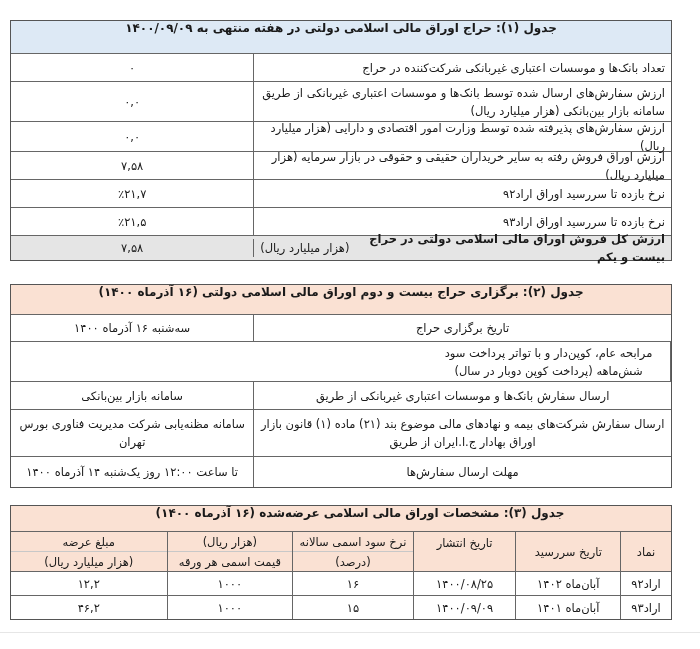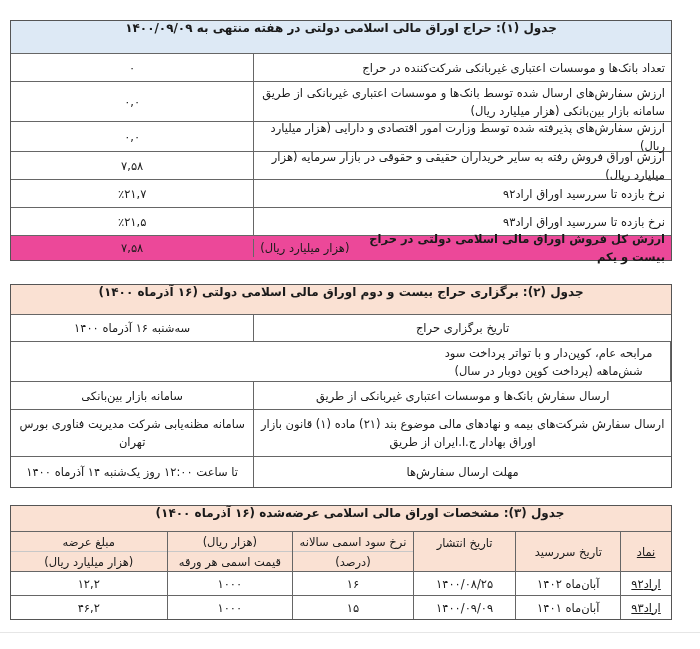--- a/index.html
+++ b/index.html
@@ -12,34 +12,34 @@
     direction: rtl;
   }
   .row { display: flex; border-top: 1px solid #666; box-sizing: border-box; }
   .row:first-child { border-top: none; }
   .cell { box-sizing: border-box; display: flex; align-items: center; font-size: 11.5px; line-height: 18px; }
   .lbl { width: 418px; padding: 0 6px; justify-content: flex-start; text-align: right; }
   .val { width: 244px; border-right: 1px solid #666; justify-content: center; text-align: center; padding: 0 4px; }
   .title-row { justify-content: center; font-weight: bold; font-size: 12px; }
   #t1 { top: 20px; }
   #t1 .title-row { background: #dde9f5; height: 32px; }
-  #t1 .total { background: #ec4899; align-items: center; }
+  #t1 .total { background: #e5e5e5; align-items: center; }
   #t1 .total .lbl b { font-weight: bold; }
   #t2 { top: 284px; }
   #t2 .title-row { background: #fae1d3; height: 29px; }
   #t2 .lbl { justify-content: center; text-align: center; }
   #t3 { top: 505px; }
   #t3 .title-row { background: #fae1d3; height: 25px; padding-left: 38px; }
   #t3 .hdr { background: #fae1d3; height: 40px; }
   #t3 .c { box-sizing: border-box; border-right: 1px solid #666; display: flex; flex-direction: column; justify-content: center; align-items: center; font-size: 11.5px; text-align: center; }
   #t3 .c:first-child { border-right: none; }
   #t3 .sub { width: 100%; height: 20px; display: flex; align-items: center; justify-content: center; }
   #t3 .sub + .sub { border-top: 1px solid #c8c8c8; }
   #t3 .drow { height: 24px; }
-  .w1 { width: 50px; text-decoration: underline; } .w2 { width: 105px; } .w3 { width: 103px; } .w4 { width: 121px; } .w5 { width: 126px; } .w6 { width: 157px; }
+  .w1 { width: 50px; } .w2 { width: 105px; } .w3 { width: 103px; } .w4 { width: 121px; } .w5 { width: 126px; } .w6 { width: 157px; }
   .footer-line { position: absolute; left: 0; top: 632px; width: 700px; height: 1px; background: #e6e6e6; }
 </style>
 </head>
 <body>
 
 <div class="tbl" id="t1">
   <div class="row title-row">جدول (۱): حراج  اوراق مالی اسلامی دولتی در هفته منتهی به ۱۴۰۰/۰۹/۰۹</div>
   <div class="row" style="height:28px">
     <div class="cell lbl">تعداد بانک‌ها و موسسات اعتباری غیربانکی شرکت‌کننده در حراج</div>
     <div class="cell val">۰</div>

